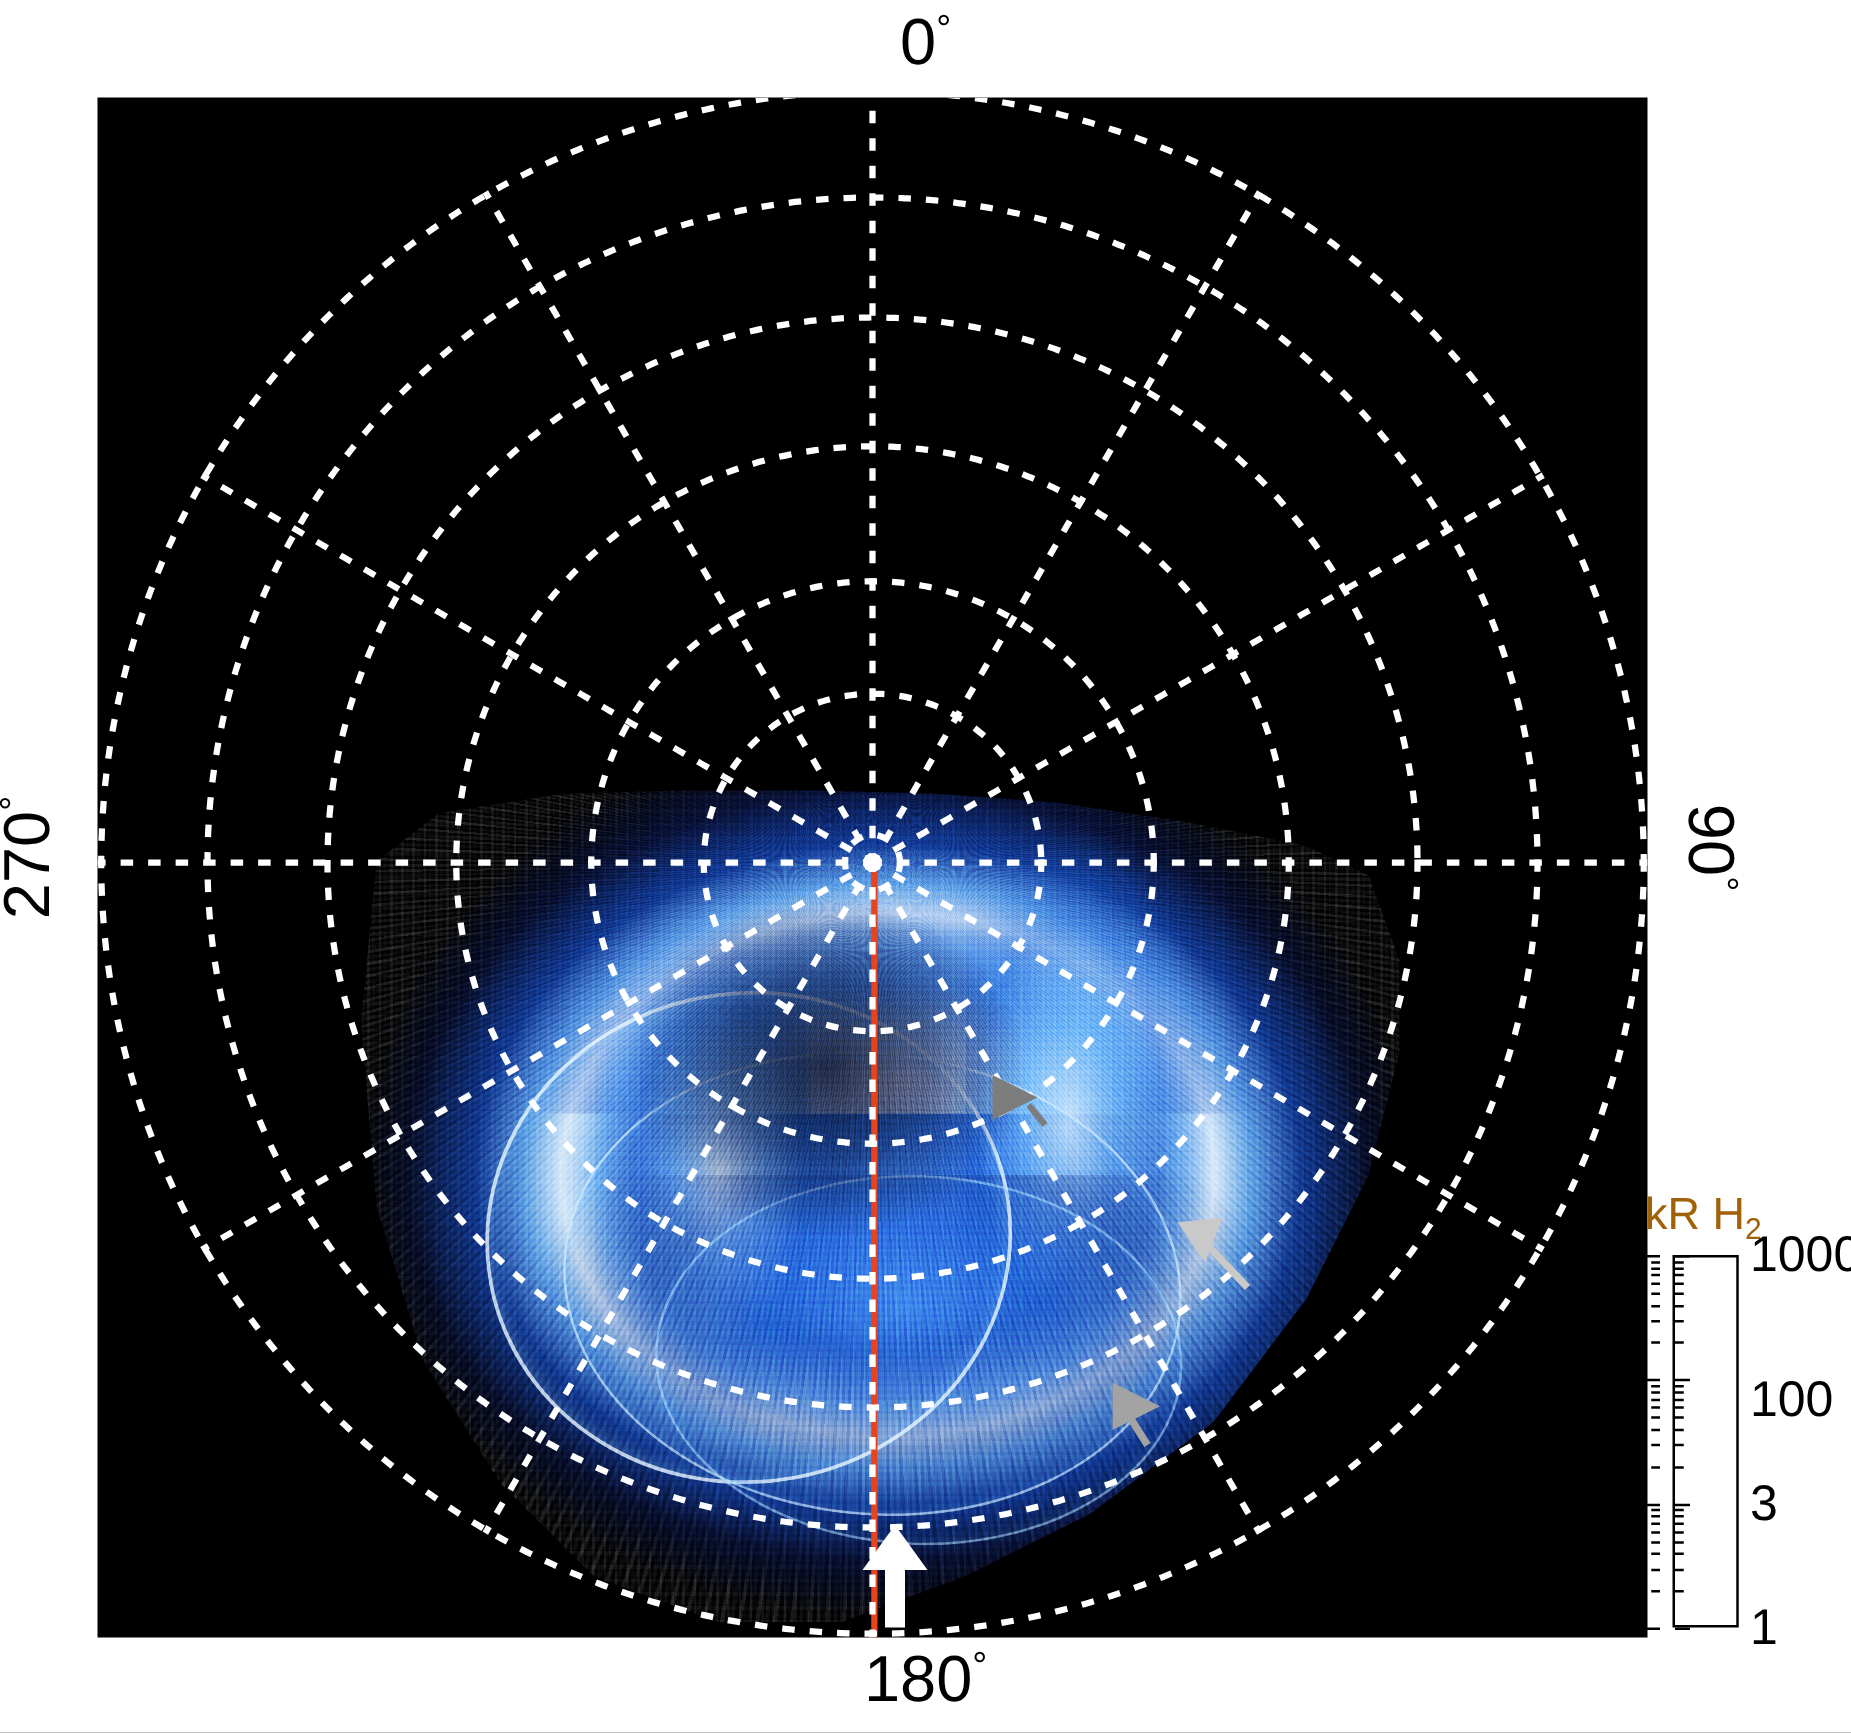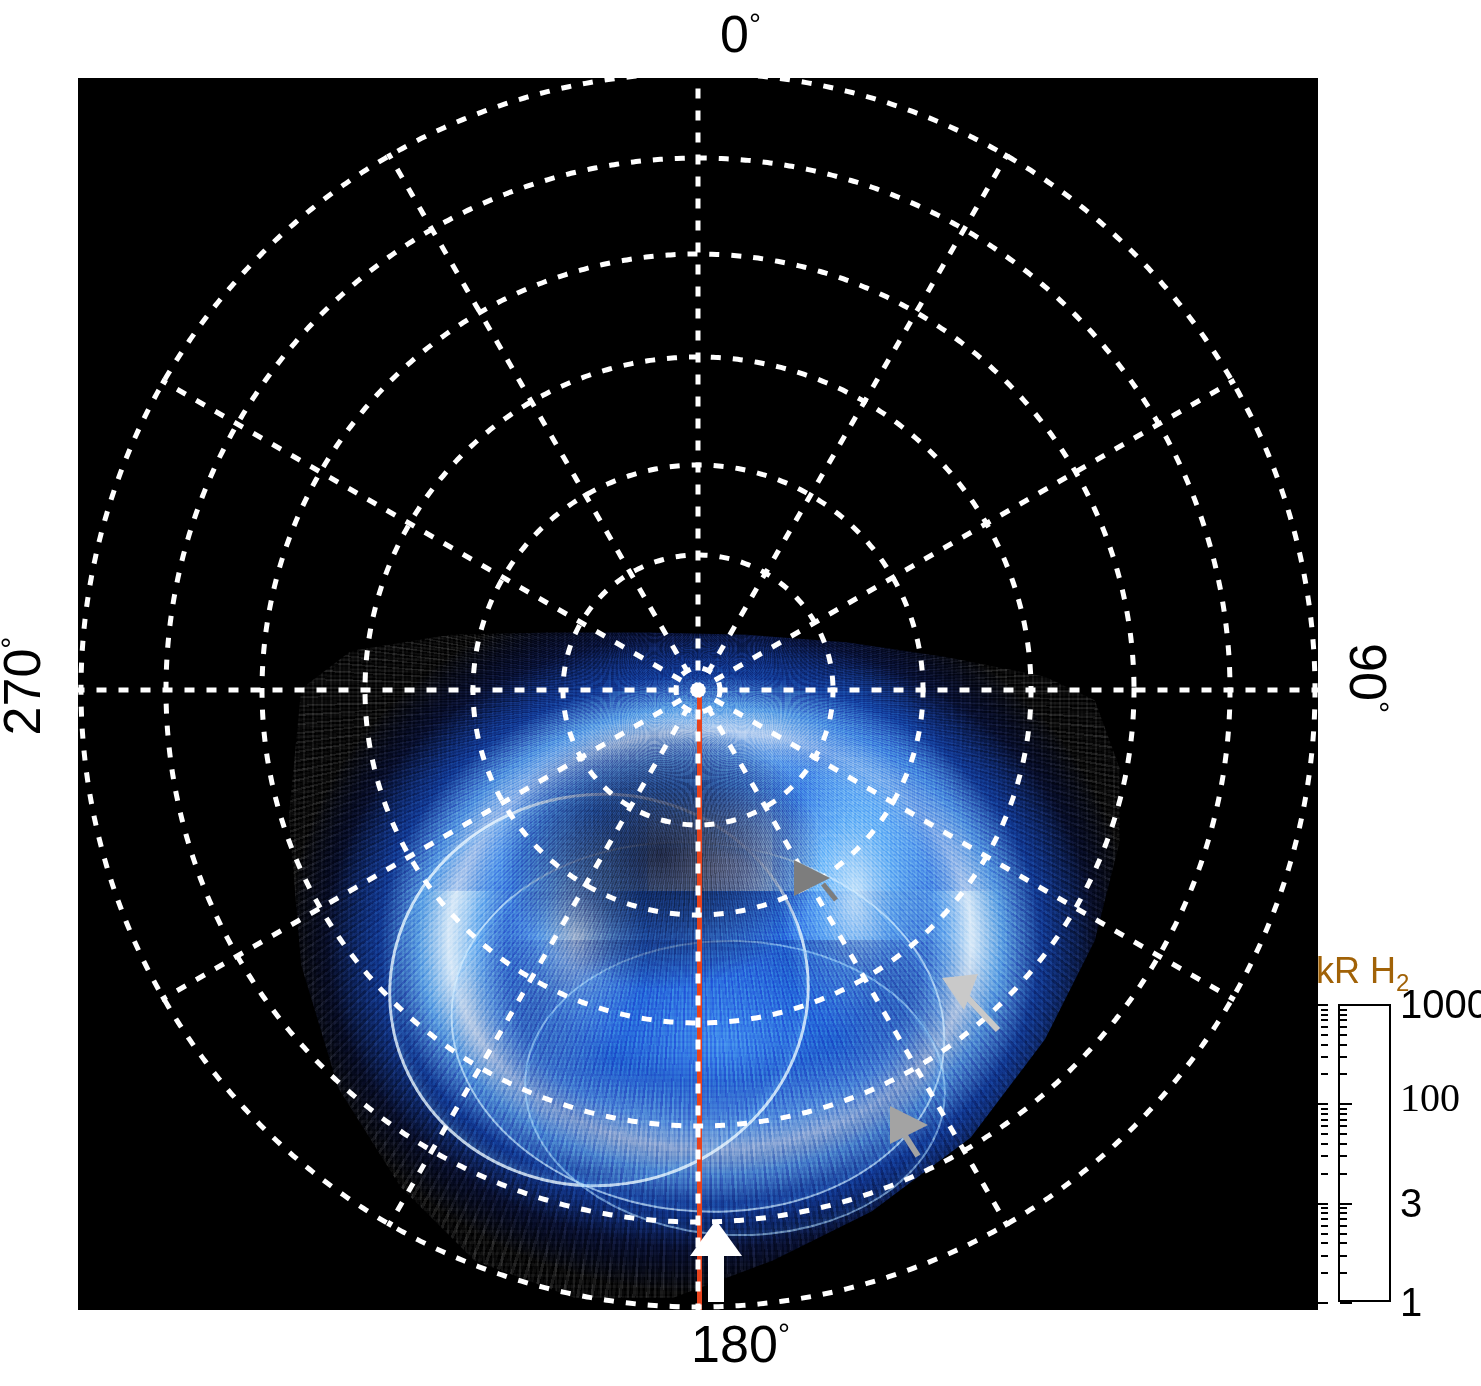--- a/index.html
+++ b/index.html
@@ -347,20 +347,20 @@
     <div class="cb-tick minor right" style="top: 21.3869px;"></div>
     <div class="cb-tick minor left" style="top: 15.6264px;"></div>
     <div class="cb-tick minor right" style="top: 15.6264px;"></div>
     <div class="cb-tick minor left" style="top: 10.5452px;"></div>
     <div class="cb-tick minor right" style="top: 10.5452px;"></div>
     <div class="cb-tick major left" style="top: 6px;"></div>
     <div class="cb-tick major right" style="top: 6px;"></div>
     <div class="cb-lab" style="top: 6px;">1000</div>
     <div class="cb-tick major left" style="top: 105.333px;"></div>
     <div class="cb-tick major right" style="top: 105.333px;"></div>
-    <div class="cb-lab" style="top: 100px; font-family: Liberation Serif, serif;">100</div>
+    <div class="cb-lab" style="top: 122px;">100</div>
     <div class="cb-tick major left" style="top: 204.667px;"></div>
     <div class="cb-tick major right" style="top: 204.667px;"></div>
     <div class="cb-lab" style="top: 204.667px;">3</div>
     <div class="cb-tick major left" style="top: 304px;"></div>
     <div class="cb-tick major right" style="top: 304px;"></div>
     <div class="cb-lab" style="top: 304px;">1</div>
   </div>
 
 </body></html>

